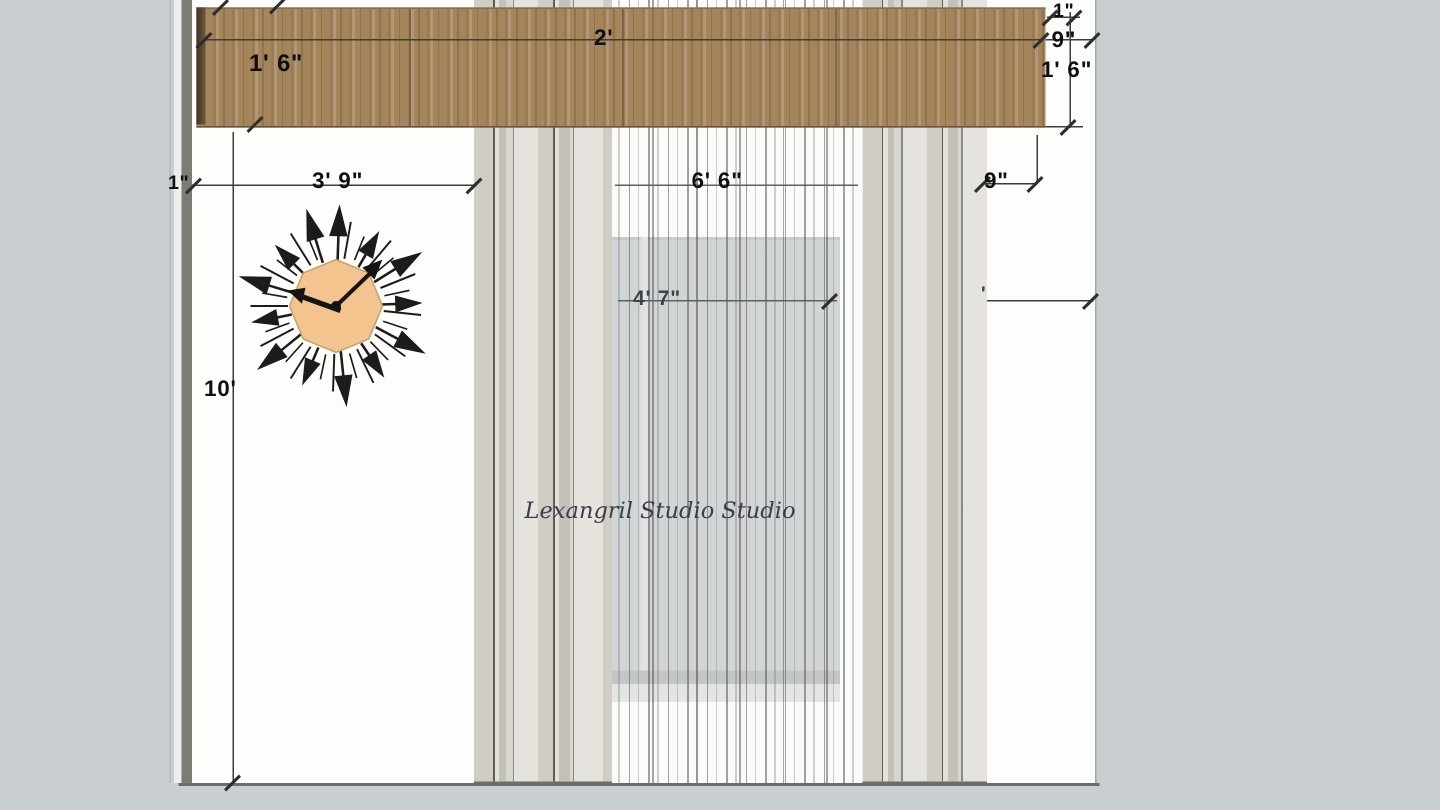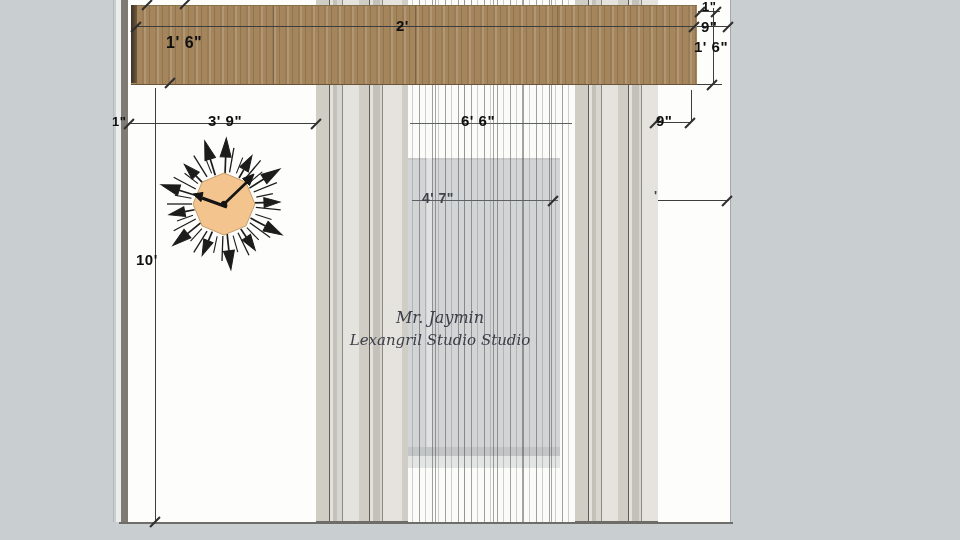--- a/index.html
+++ b/index.html
@@ -208,16 +208,15 @@
   <div class="dim" style="left:701px;top:18px;">9"</div>
   <div class="dim" style="left:694px;top:38px;">1' 6"</div>
   <div class="dim small" style="left:112px;top:114px;">1"</div>
   <div class="dim" style="left:208px;top:112px;">3' 9"</div>
   <div class="dim" style="left:461px;top:112px;">6' 6"</div>
   <div class="dim" style="left:656px;top:112px;">9"</div>
   <div class="dim onglass" style="left:422px;top:190px;font-size:14px;">4' 7"</div>
   <div class="dim onglass small" style="left:654px;top:188px;">'</div>
   <div class="dim" style="left:136px;top:251px;">10'</div>
 
-  <div class="abs watermark wm1">Mr. Jaymin</div>
   <div class="abs watermark wm2">Lexangril Studio Studio</div>
 
 </div>
 
 </body></html>

